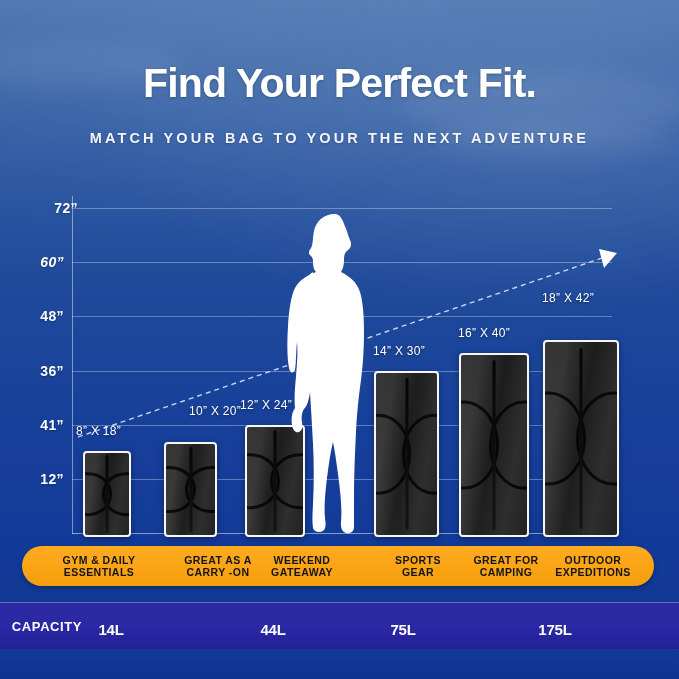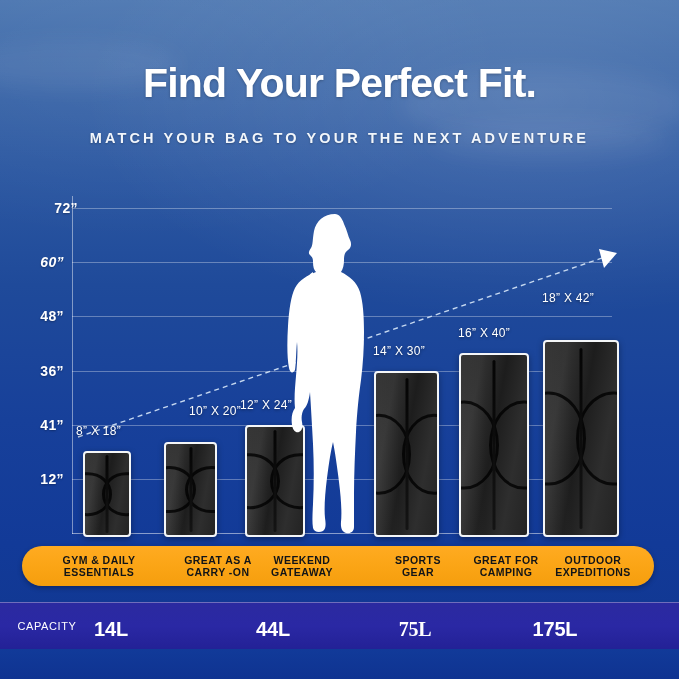--- a/index.html
+++ b/index.html
@@ -107,26 +107,26 @@
   
   .capband{
     position:absolute;left:0;top:602px;width:679px;height:46px;
     background:linear-gradient(180deg,#2b2aa0 0%,#2a28a4 50%,#232196 100%);
     border-top:1px solid rgba(255,255,255,.35);
     border-bottom:1px solid rgba(255,255,255,.5);
   }
   .cap-title{
     position:absolute;left:8px;top:0;height:46px;width:78px;
     display:flex;align-items:center;justify-content:center;
-    color:#ffffff;font-size:11px;font-weight:normal;letter-spacing:.6px;
+    color:#ffffff;font-size:13px;font-weight:bold;letter-spacing:.6px;
   }
   .cap-cell{
     position:absolute;top:0;height:52px;display:flex;
     align-items:center;justify-content:center;
-    color:#ffffff;font-size:20px;font-weight:bold;letter-spacing:-.2px;
+    color:#ffffff;font-size:15px;font-weight:bold;letter-spacing:-.2px;
   }
   .footer{
     position:absolute;left:0;top:649px;width:679px;height:30px;
     background:linear-gradient(180deg,#113a99 0%,#0f3391 100%);
   }
 </style>
 </head>
 <body>
 
 <div id="canvas">
@@ -256,18 +256,18 @@
     <div class="pill-cell" style="left:510px;width:122px;">
       <span>OUTDOOR</span>
       <span>EXPEDITIONS</span>
     </div>
   </div>
 
   <div class="capband">
     <div class="cap-title">CAPACITY</div>
     <div class="cap-cell" style="left:76px;width:70px;">14L</div>
     <div class="cap-cell" style="left:238px;width:70px;">44L</div>
-    <div class="cap-cell" style="left:380px;width:70px;font-family:Liberation Serif, serif;">75L</div>
+    <div class="cap-cell" style="left:368px;width:70px;">75L</div>
     <div class="cap-cell" style="left:514px;width:82px;">175L</div>
   </div>
 
   <div class="footer"></div>
 </div>
 
 </body></html>

